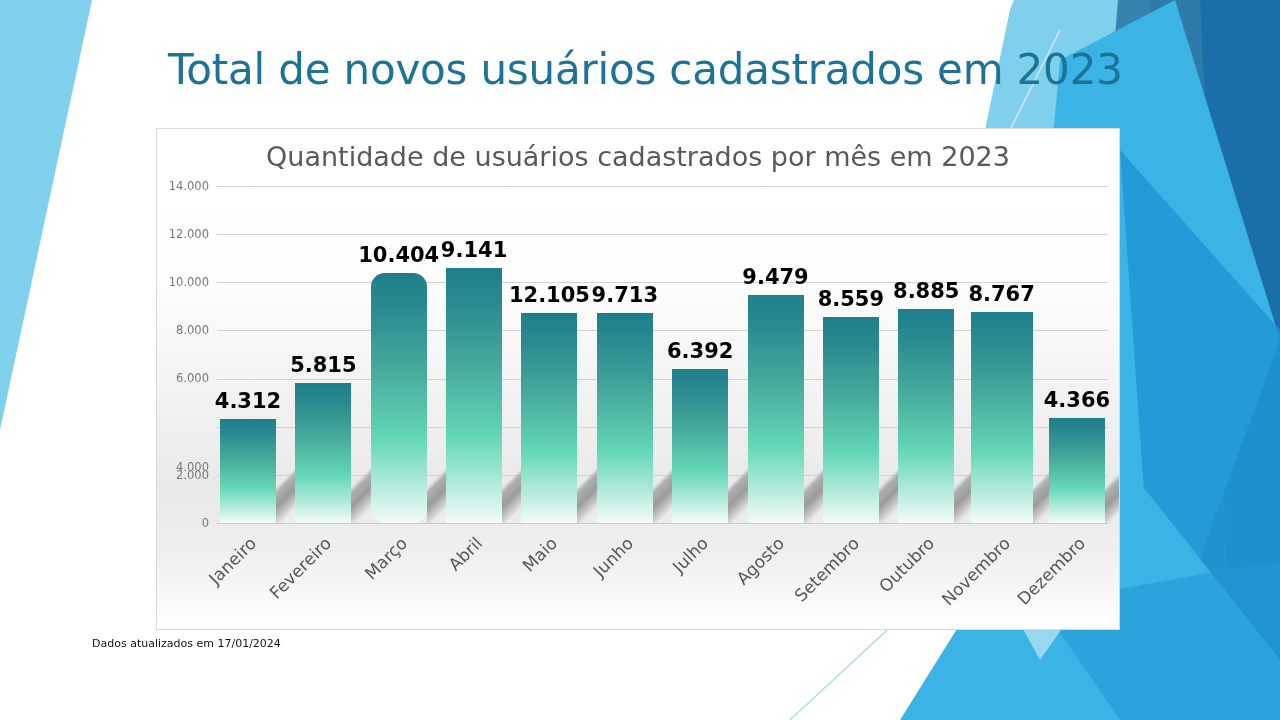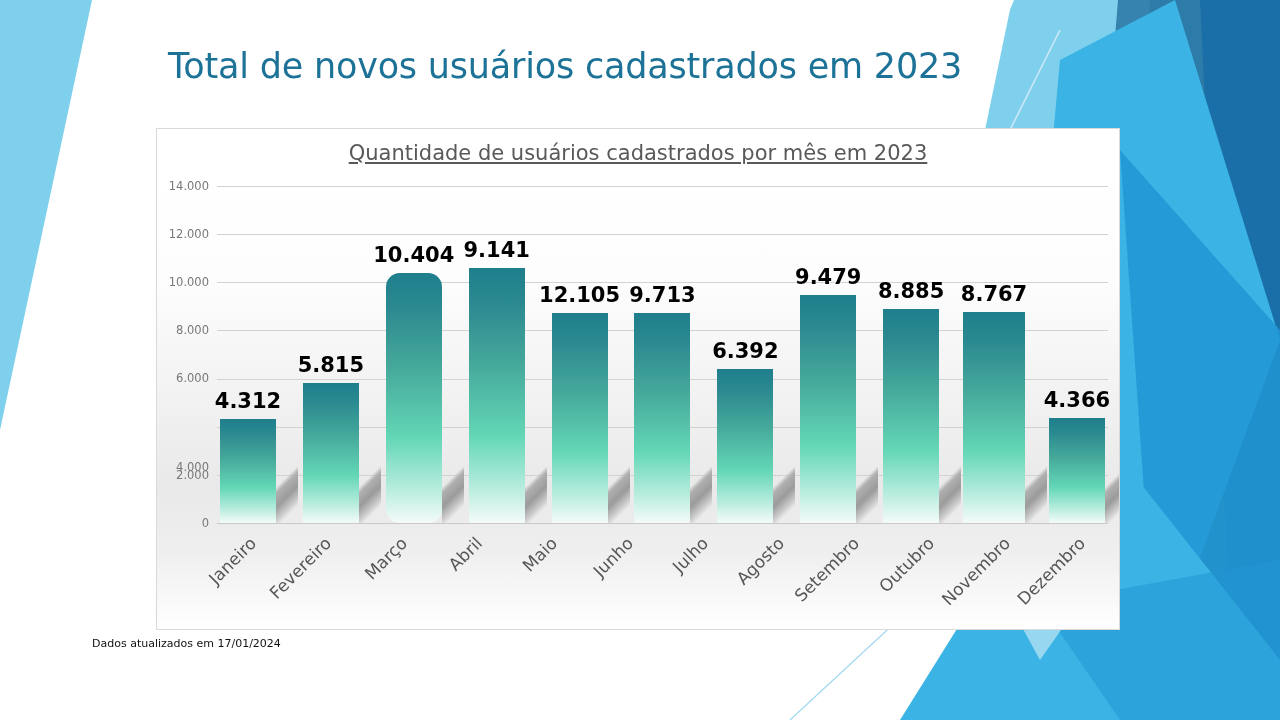--- a/index.html
+++ b/index.html
@@ -12,42 +12,42 @@
   #slide{position:absolute;inset:0;width:1280px;height:720px;overflow:hidden;background:#fff;}
 
   
   .bg-svg{position:absolute;inset:0;width:1280px;height:720px;}
 
   
   .slide-title{
     position:absolute;
     left:168px; top:48px;
     width:1000px;
-    font-size:35px;
+    font-size:42px;
     line-height:1.05;
     font-weight:400;
     color:#1d7297;
     letter-spacing:-0.2px;
     white-space:nowrap;
   }
 
   
   .chart-frame{
     position:absolute;
     left:156px; top:128px;
     width:964px; height:502px;
     background:linear-gradient(to bottom,#ffffff 0%,#ffffff 8%,#fdfdfd 30%,#e9e9e9 72%,#efefef 85%,#ffffff 100%);
     border:1px solid #d9d9d9;
     box-sizing:border-box;
     overflow:hidden;
   }
   .chart-title{
     position:absolute;left:0;top:12px;width:100%;
     text-align:center;
-    font-size:21px;color:#595959;font-weight:400;text-decoration:underline;
+    font-size:27px;color:#595959;font-weight:400;
   }
 
   
   .plot{
     position:absolute;
     left:60px; top:57px;
     width:891px; height:337px;
   }
   .gridline{
     position:absolute;left:0;width:100%;height:1px;
@@ -217,20 +217,26 @@
               <div class="bar-shadow"></div>
             </div>
           </div>
           <div class="bar-slot">
             <div class="bar" style="height: 228.173px;">
               <div class="bar-label">9.479</div>
               <div class="bar-shadow"></div>
             </div>
           </div>
           <div class="bar-slot">
+            <div class="bar" style="height: 206.027px;">
+              <div class="bar-label">8.559</div>
+              <div class="bar-shadow"></div>
+            </div>
+          </div>
+          <div class="bar-slot">
             <div class="bar" style="height: 213.875px;">
               <div class="bar-label">8.885</div>
               <div class="bar-shadow"></div>
             </div>
           </div>
           <div class="bar-slot">
             <div class="bar" style="height: 211.034px; padding-left: 7px;">
               <div class="bar-label">8.767</div>
               <div class="bar-shadow"></div>
             </div>

